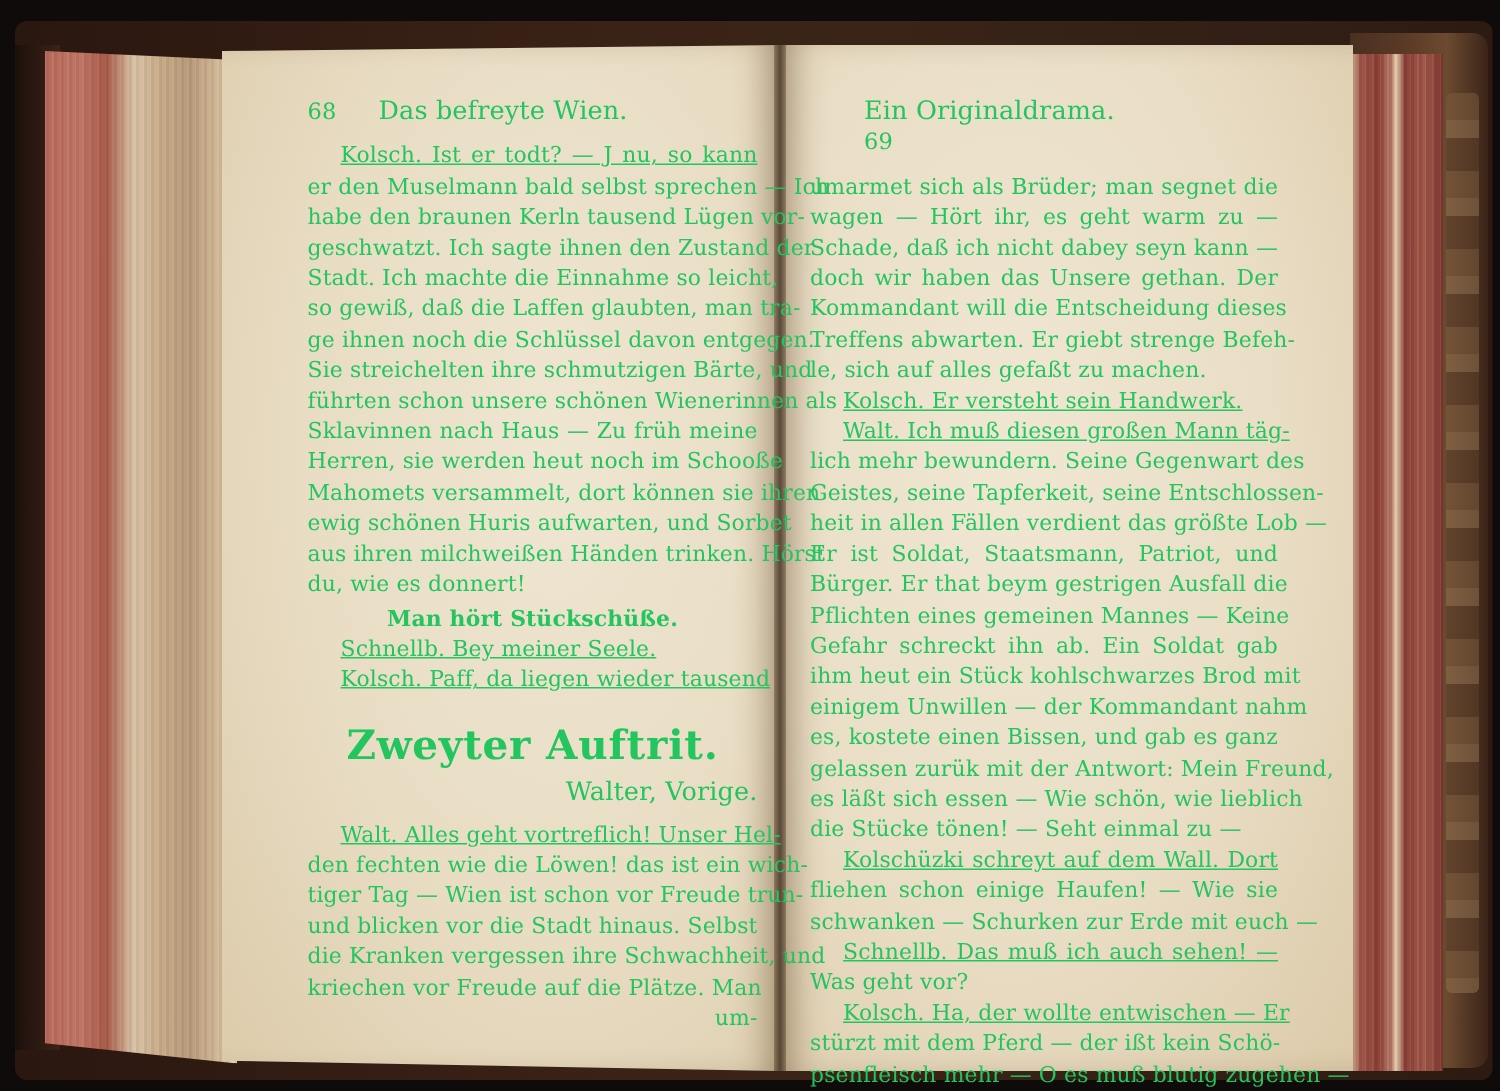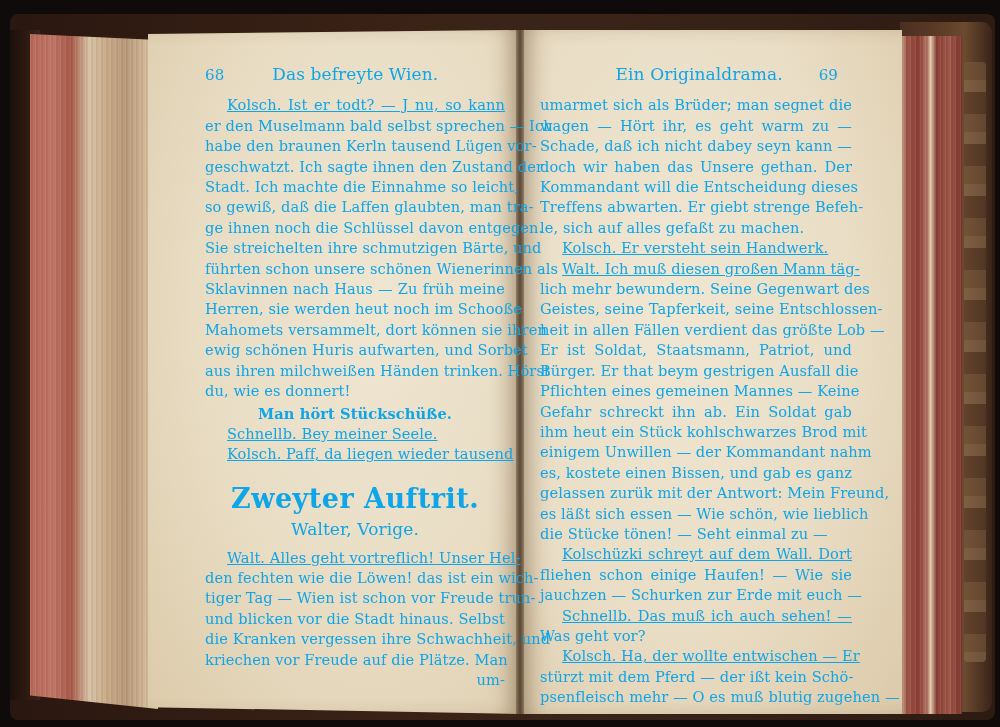--- a/index.html
+++ b/index.html
@@ -14,50 +14,50 @@
       linear-gradient(90deg,#b96a5a 0%,#c07565 18%,#a85a48 32%,#d8c3a5 46%,#c9ab88 60%,#b89a7a 75%,#d2b896 90%,#e4d4b6 100%);
     clip-path:polygon(0 0,100% 6px,100% 100%,0 98%);}
   .edge-right{position:absolute;left:900px;top:36px;width:62px;height:678px;
     background:
       repeating-linear-gradient(90deg,rgba(255,255,255,.07) 0 1px,rgba(0,0,0,.08) 1px 3px,transparent 3px 5px),
       linear-gradient(90deg,#d7c3a5 0%,#a35a4c 10%,#8e3f35 30%,#b97e6a 45%,#ead7b6 50%,#8c4038 58%,#a3584a 80%,#7d362e 100%);}
   .page{position:absolute;top:30px;height:684px;box-sizing:border-box;}
   .page-left{left:148px;width:372px;background:radial-gradient(ellipse at 60% 40%,#efe6d2 0%,#e8dcc3 55%,#dccbaa 100%);box-shadow:inset -18px 0 22px -10px rgba(80,50,20,.45);clip-path:polygon(0 4px,100% 0,100% 100%,0 99%);}
   .page-right{left:520px;width:382px;background:radial-gradient(ellipse at 40% 40%,#f0e7d3 0%,#e9ddc5 55%,#dccaa9 100%);box-shadow:inset 18px 0 22px -10px rgba(80,50,20,.45);}
   .gutter{position:absolute;left:516px;top:30px;width:8px;height:684px;background:linear-gradient(90deg,rgba(60,35,15,.35),rgba(30,15,5,.6),rgba(60,35,15,.35));}
-  .text{position:absolute;color:#0ea5e9;font-family:"DejaVu Serif",serif;font-size:14.6px;line-height:20.4px;letter-spacing:.1px;}
+  .text{position:absolute;color:#22c55e;font-family:"DejaVu Serif",serif;font-size:14.6px;line-height:20.4px;letter-spacing:.1px;}
   .text .ln{white-space:nowrap;display:block;text-align:justify;text-align-last:justify;}
   .text .ln.last{text-align-last:left;}
   .text .ln.center{text-align:center;text-align-last:center;}
   .text .ln.indent{padding-left:22px;text-decoration:underline;}
   .text .ln.right{text-align:right;text-align-last:right;}
   .hdr{display:flex;align-items:baseline;font-size:17px;margin-bottom:10px;}
   .hdr .pn{font-size:15px;}
   .left-text{left:205px;top:64px;width:300px;}
   .right-text{left:540px;top:64px;width:312px;}
   .scene{font-size:27px;font-weight:bold;text-align:center;margin:24px 0 10px;letter-spacing:.5px;}
-  .scene-sub{font-size:17px;text-align:center;margin-bottom:8px;}
+  .scene-sub{font-size:17px;text-align:right;margin-bottom:8px;}
   .stage{font-weight:bold;}
 </style>
 </head>
 <body>
 
 <div class="cover"></div>
 <div class="cover-left"></div>
 <div class="cover-right"></div>
 <div class="edge-left"></div>
 <div class="edge-right"></div>
 <div class="page page-left"></div>
 <div class="page page-right"></div>
 <div class="gutter"></div>
 
 <div class="text left-text">
   <div class="hdr">
     <span class="pn">68</span>
-    <span style="margin-left:48px;">Das befreyte Wien.</span>
+    <span style="margin-left:28px;">Das befreyte Wien.</span>
   </div>
   <div id="lb1">
       <span class="ln indent">Kolsch. Ist er todt? — J nu, so kann</span>
       <span class="ln">er den Muselmann bald selbst sprechen — Ich</span>
       <span class="ln">habe den braunen Kerln tausend Lügen vor-</span>
       <span class="ln">geschwatzt. Ich sagte ihnen den Zustand der</span>
       <span class="ln">Stadt. Ich machte die Einnahme so leicht,</span>
       <span class="ln">so gewiß, daß die Laffen glaubten, man tra-</span>
       <span class="ln">ge ihnen noch die Schlüssel davon entgegen.</span>
       <span class="ln">Sie streichelten ihre schmutzigen Bärte, und</span>
@@ -81,21 +81,21 @@
       <span class="ln">den fechten wie die Löwen! das ist ein wich-</span>
       <span class="ln">tiger Tag — Wien ist schon vor Freude trun-</span>
       <span class="ln">und blicken vor die Stadt hinaus. Selbst</span>
       <span class="ln">die Kranken vergessen ihre Schwachheit, und</span>
       <span class="ln">kriechen vor Freude auf die Plätze. Man</span>
       <span class="ln right">um-</span>
     </div>
 </div>
 
 <div class="text right-text">
-  <div class="hdr" style="justify-content:flex-end;">
+  <div class="hdr" style="justify-content:flex-end;flex-direction:column;">
     <span>Ein Originaldrama.</span>
     <span class="pn" style="margin-left:36px;margin-right:14px;">69</span>
   </div>
   <div id="rb1">
       <span class="ln">umarmet sich als Brüder; man segnet die</span>
       <span class="ln">wagen — Hört ihr, es geht warm zu —</span>
       <span class="ln">Schade, daß ich nicht dabey seyn kann —</span>
       <span class="ln">doch wir haben das Unsere gethan. Der</span>
       <span class="ln">Kommandant will die Entscheidung dieses</span>
       <span class="ln">Treffens abwarten. Er giebt strenge Befeh-</span>
@@ -110,21 +110,21 @@
       <span class="ln">Pflichten eines gemeinen Mannes — Keine</span>
       <span class="ln">Gefahr schreckt ihn ab. Ein Soldat gab</span>
       <span class="ln">ihm heut ein Stück kohlschwarzes Brod mit</span>
       <span class="ln">einigem Unwillen — der Kommandant nahm</span>
       <span class="ln">es, kostete einen Bissen, und gab es ganz</span>
       <span class="ln">gelassen zurük mit der Antwort: Mein Freund,</span>
       <span class="ln">es läßt sich essen — Wie schön, wie lieblich</span>
       <span class="ln last">die Stücke tönen! — Seht einmal zu —</span>
       <span class="ln indent">Kolschüzki schreyt auf dem Wall. Dort</span>
       <span class="ln">fliehen schon einige Haufen! — Wie sie</span>
-      <span class="ln last">jauchzen — Schurken zur Erde mit euch —</span>
+      <span class="ln last">schwanken — Schurken zur Erde mit euch —</span>
       <span class="ln indent">Schnellb. Das muß ich auch sehen! —</span>
       <span class="ln last">Was geht vor?</span>
       <span class="ln indent">Kolsch. Ha, der wollte entwischen — Er</span>
       <span class="ln">stürzt mit dem Pferd — der ißt kein Schö-</span>
       <span class="ln last">psenfleisch mehr — O es muß blutig zugehen —</span>
     </div>
 
 </div>
 
 </body></html>

